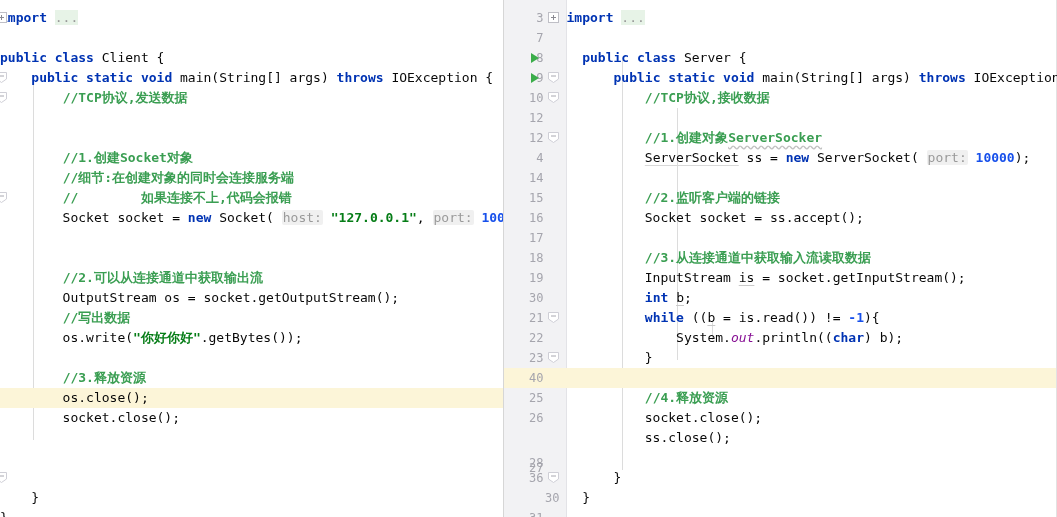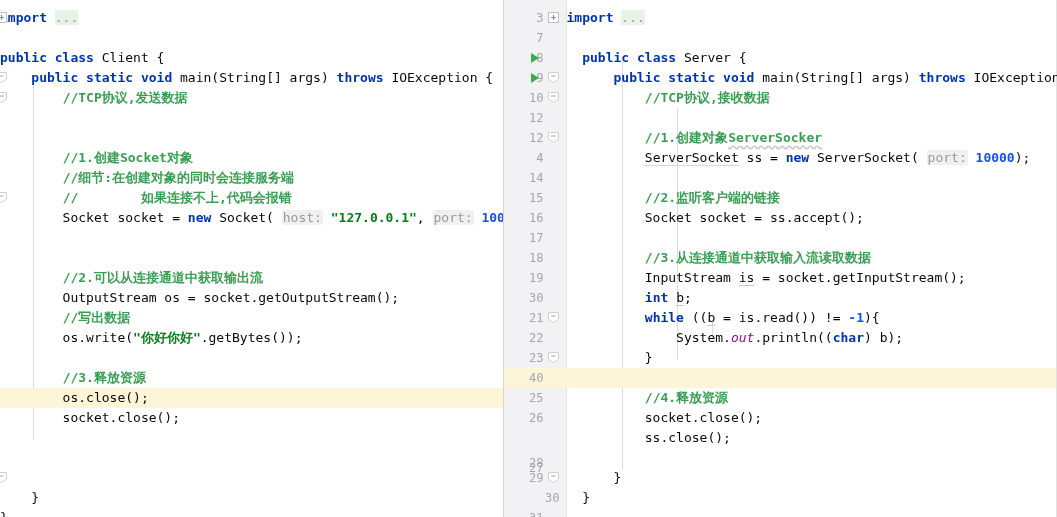--- a/index.html
+++ b/index.html
@@ -209,21 +209,21 @@
         <div class="linenum" style="top:268px;left:0px;">19</div>
         <div class="linenum" style="top:288px;left:0px;">30</div>
         <div class="linenum" style="top:308px;left:0px;">21</div>
         <div class="linenum" style="top:328px;left:0px;">22</div>
         <div class="linenum" style="top:348px;left:0px;">23</div>
         <div class="linenum" style="top:368px;left:0px;">40</div>
         <div class="linenum" style="top:388px;left:0px;">25</div>
         <div class="linenum" style="top:408px;left:0px;">26</div>
         <div class="linenum" style="top:428px;left:0px;margin-top:30px;">27</div>
         <div class="linenum" style="top:453px;left:0px;">28</div>
-        <div class="linenum" style="top:468px;left:0px;">29</div>
+        <div class="linenum" style="top:468px;left:0px;">36</div>
         <div class="linenum" style="top:488px;left:16px;text-align:right;">30</div>
         <div class="linenum" style="top:508px;left:0px;">31</div>
       </div>
     <div id="right-gutter-glyphs">
         <div class="run-icon" style="top:53px;left:27px;"></div>
         <div class="run-icon" style="top:73px;left:27px;"></div>
         <div class="fold-icon" style="top:12px;left:44px;">
           <svg width="11" height="11" viewBox="0 0 11 11">
             <rect x="0.5" y="0.5" width="10" height="10" fill="#ffffff" stroke="#bfbfc6"></rect>
             <line x1="3" y1="5.5" x2="8" y2="5.5" stroke="#8a8a92"></line>

